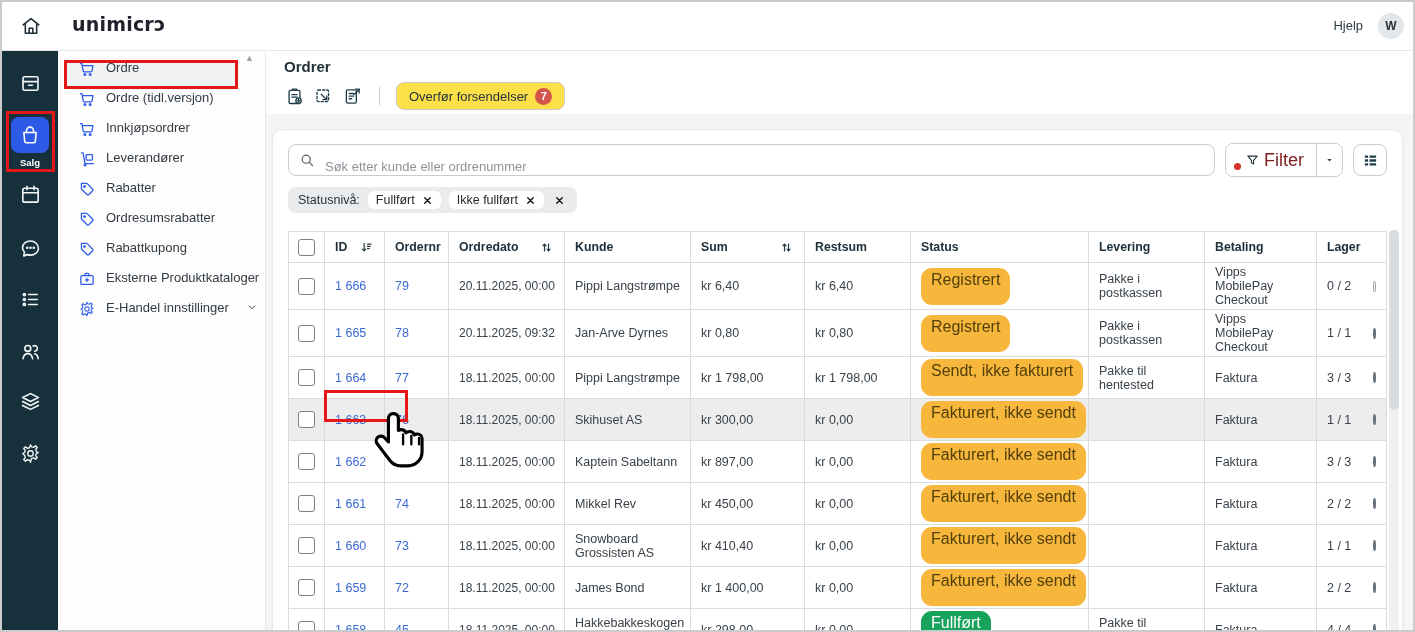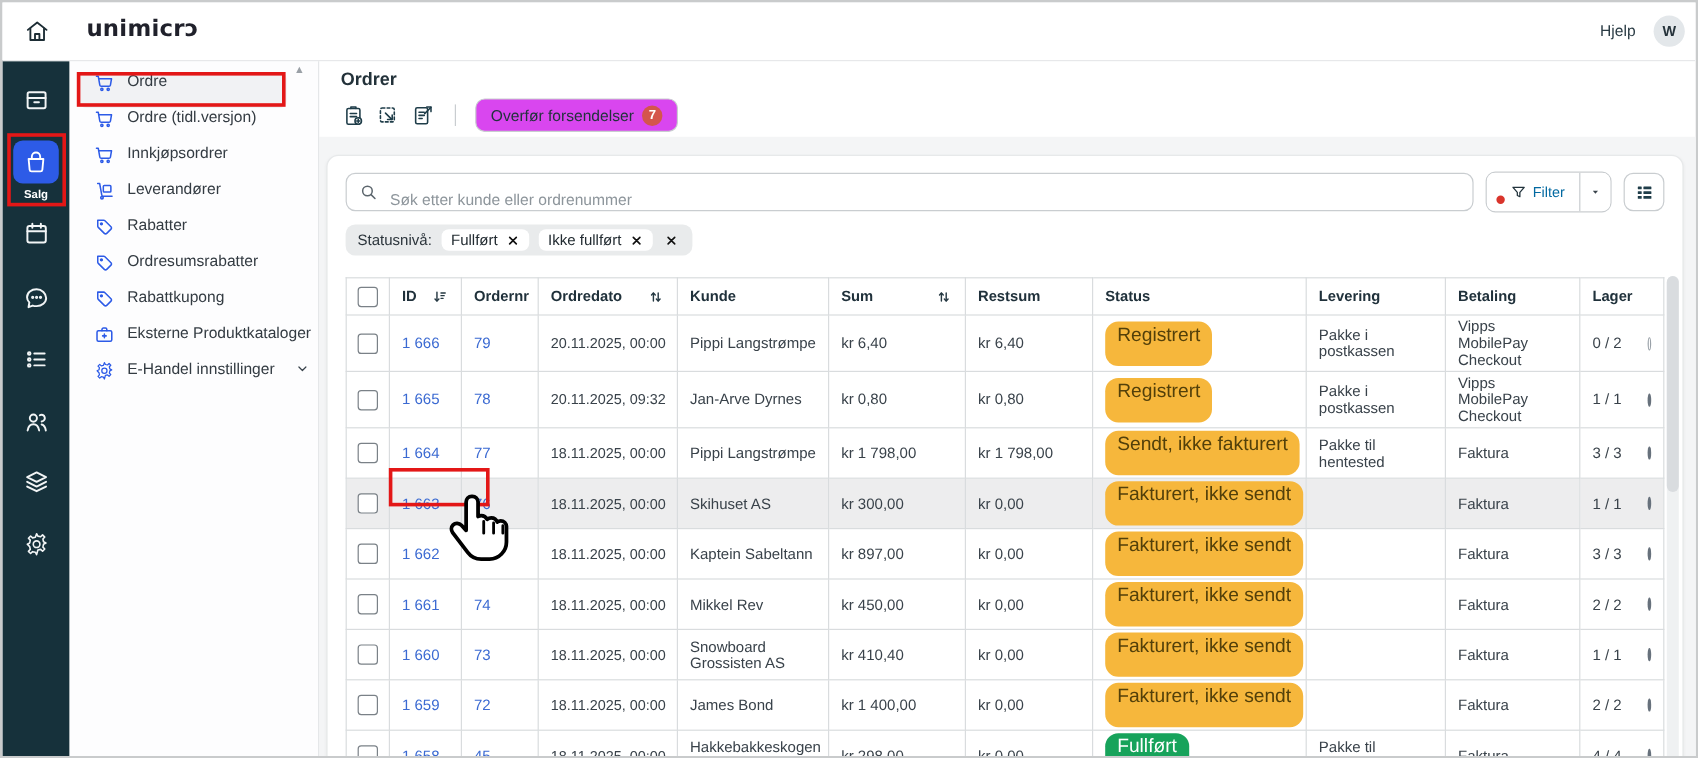--- a/index.html
+++ b/index.html
@@ -37,38 +37,38 @@
   .side-item .chev{width:14px;height:14px;color:#39434b;margin-left:6px;}
 
   
   .main{position:absolute;left:264px;top:48px;right:0;bottom:0;background:#fff;}
   .main-gray{position:absolute;left:0;right:0;top:64px;bottom:0;background:#f4f5f6;}
   .page-head{position:absolute;top:8px;left:18px;z-index:5;}
   .page-head h1{margin:0;font-size:15px;font-weight:700;color:#23323a;}
   .actions{margin-top:7px;display:flex;align-items:center;gap:8px;}
   .actions .tbic{width:21px;height:21px;color:#1f3d49;cursor:pointer;}
   .vdiv{width:1px;height:18px;background:#c9cdd0;margin:0 8px;}
-  .transfer{display:inline-flex;align-items:center;gap:7px;height:28px;padding:0 12px;background:#d946ef;
+  .transfer{display:inline-flex;align-items:center;gap:7px;height:28px;padding:0 12px;background:#fde047;
     border:1px solid #c9cdd0;border-radius:8px;font-family:inherit;font-size:13px;color:#22333c;cursor:pointer;}
   .badge{width:17px;height:17px;border-radius:50%;background:#d4554c;color:#fff;font-size:11px;font-weight:700;
     display:inline-flex;align-items:center;justify-content:center;}
 
   
   .card{position:absolute;left:6px;top:79px;width:1131px;height:600px;box-sizing:border-box;background:#fff;
     border:1px solid #e7e9ea;border-radius:10px 10px 0 0;box-shadow:0 1px 3px rgba(0,0,0,.05);
     padding:13px 15px 0 15px;z-index:6;overflow:hidden;}
   .srow{display:flex;align-items:center;gap:10px;}
   .searchbox{position:relative;flex:1;height:32px;}
   .searchbox input{width:100%;height:32px;box-sizing:border-box;border:1px solid #c9cdd0;border-radius:8px;
     padding:12px 10px 0 36px;font-family:inherit;font-size:13px;color:#333;outline:none;}
   .searchbox input::placeholder{color:#8d959b;}
   .sic{position:absolute;left:11px;top:8px;width:16px;height:16px;color:#5c666d;}
   .fsplit{display:inline-flex;height:32px;border:1px solid #c9cdd0;border-radius:8px;overflow:hidden;background:#fff;flex:0 0 auto;}
   .fmain{display:inline-flex;align-items:center;gap:4px;padding:0 12px 0 8px;background:#fff;border:none;
-    font-family:inherit;font-size:12px;color:#0369a1;cursor:pointer;}
+    font-family:inherit;font-size:18px;color:#7f1d1d;cursor:pointer;}
   .fdot{width:7px;height:7px;border-radius:50%;background:#d9342b;align-self:flex-end;margin-bottom:6px;}
   .fic{width:15px;height:15px;color:#22333c;}
   .fcaret{width:26px;border:none;border-left:1px solid #c9cdd0;background:#fff;display:inline-flex;align-items:center;justify-content:center;cursor:pointer;}
   .fcaret .ic{width:14px;height:14px;color:#39434b;}
   .colsbtn{width:34px;height:32px;border:1px solid #c9cdd0;border-radius:8px;background:#fff;
     display:inline-flex;align-items:center;justify-content:center;cursor:pointer;flex:0 0 auto;}
   .colsbtn .ic{width:17px;height:17px;color:#1f3d49;}
 
   .chiprow{margin-top:10px;display:inline-flex;align-items:center;gap:8px;background:#e9ebec;border-radius:8px;
     padding:4px 10px 4px 10px;height:26px;box-sizing:border-box;}

